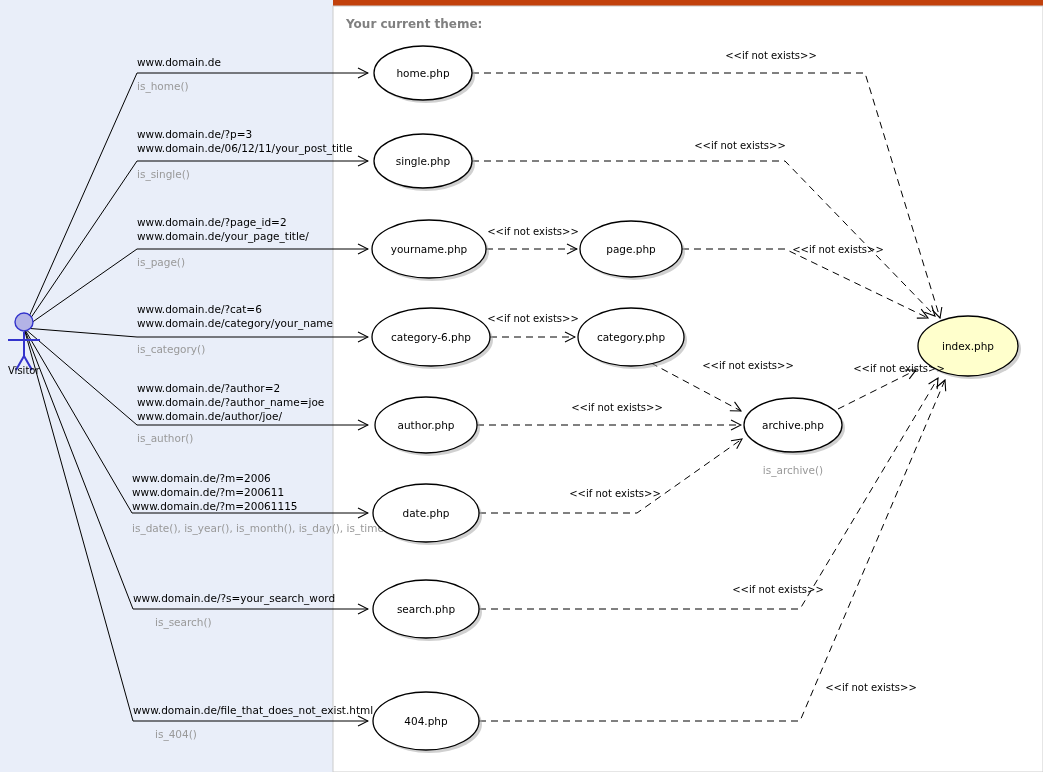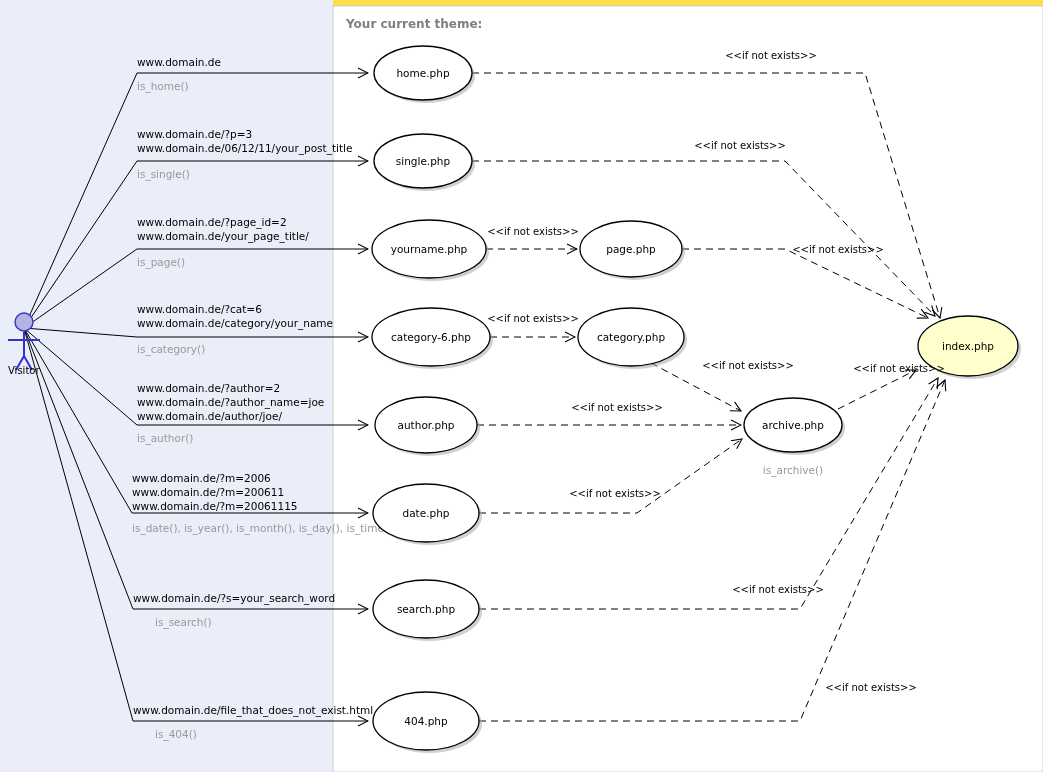--- a/index.html
+++ b/index.html
@@ -1,17 +1,17 @@
 <!DOCTYPE html>
 <html><head>
 <meta charset="utf-8">
 <style>
   html,body{margin:0;padding:0;background:#ffffff;}
   body{width:1043px;height:772px;overflow:hidden;font-family:"DejaVu Sans",sans-serif;}
-  #stage{position:relative;width:1043px;height:772px;background:#fde047;}
+  #stage{position:relative;width:1043px;height:772px;background:#c2410c;}
   #diagram{position:absolute;left:0;top:0;}
 </style>
 </head>
 <body>
 
 <div id="stage">
   <svg id="diagram" width="1043" height="772" viewBox="0 0 1043 772">
     <defs>
       <marker id="openarrow" viewBox="0 0 12 12" refX="11" refY="6" markerWidth="12" markerHeight="12" orient="auto-start-reverse">
         <path d="M1,1 L11,6 L1,11" fill="none" stroke="#000" stroke-width="1.1"></path>

